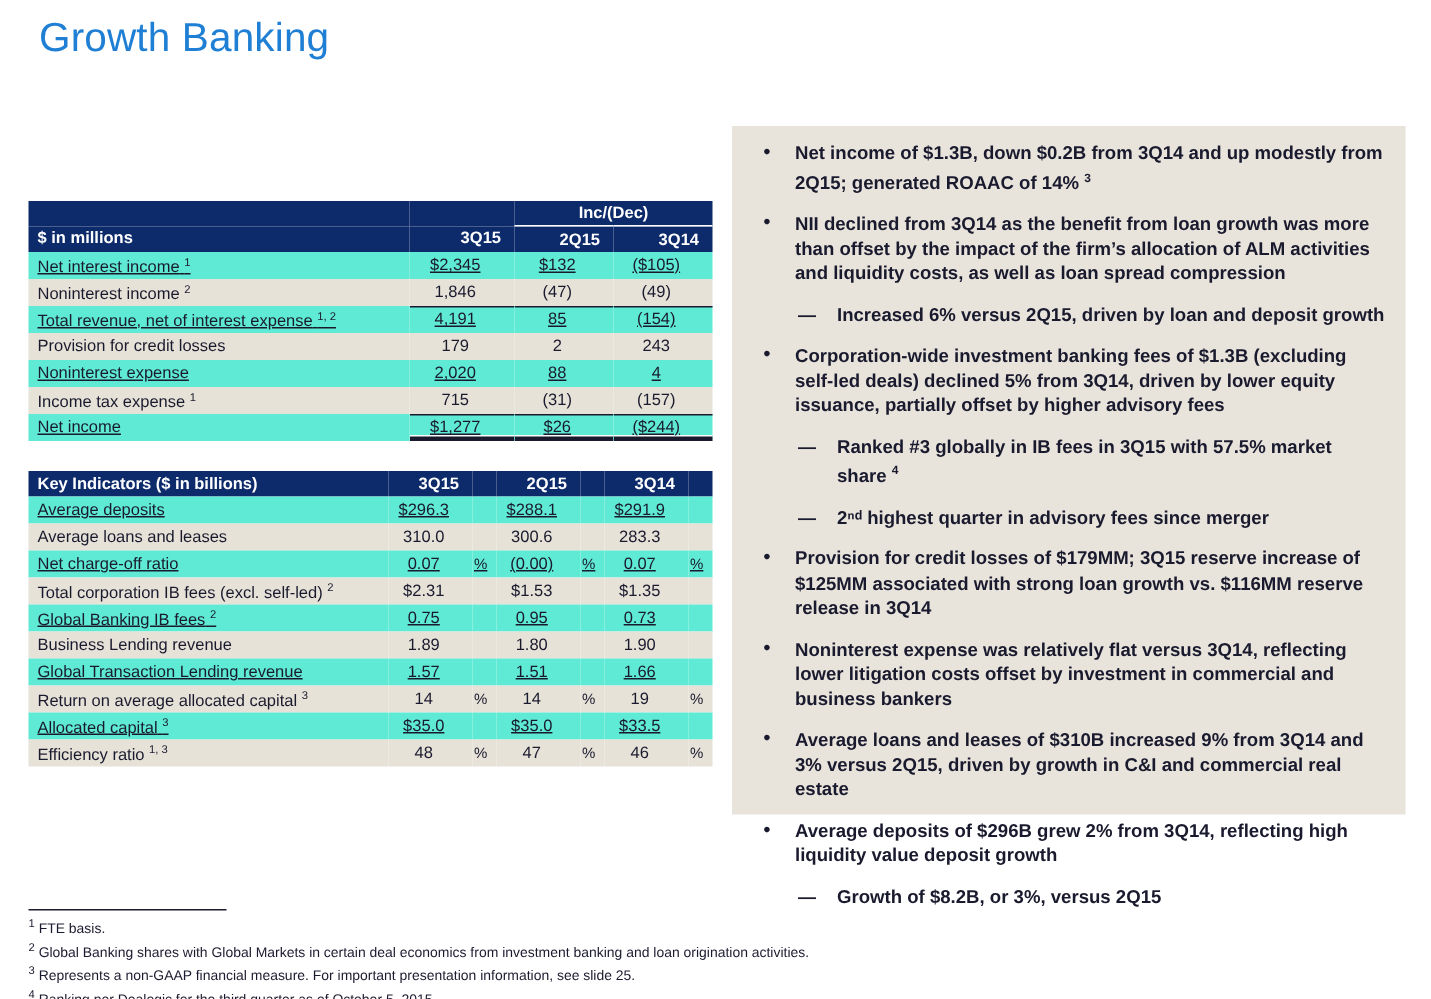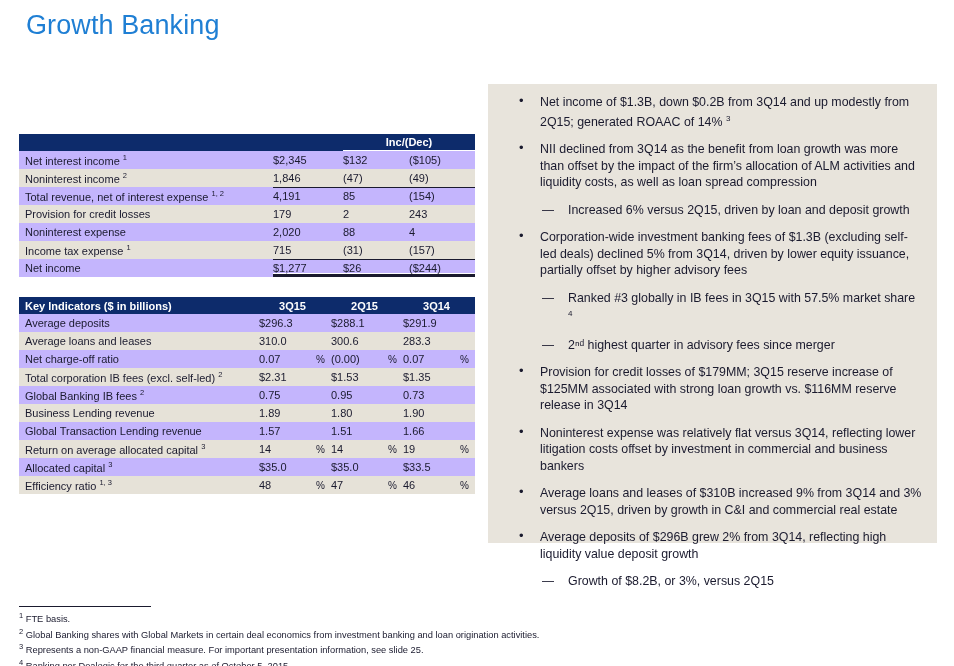--- a/index.html
+++ b/index.html
@@ -70,29 +70,29 @@
   .lbl-cell { text-align: left; padding-left: 6px !important; }
   .num-cell { text-align: right; padding-right: 9px !important; }
   .pct-cell { text-align: left; padding-left: 2px !important; }
 
   tr.row td {
     height: 18px;
     font-size: 11px;
     color: #1a1a2e;
   }
   tr.row.shade td { background: #e6e2d8; }
-  tr.row.plain td { background: #c4b5fd; }
+  tr.row.plain td { background: #5eead4; text-decoration: underline; }
 
   tr.row td.lbl-cell {
     font-weight: normal;
     white-space: nowrap;
     padding-left: 6px !important;
   }
   tr.row td.num-cell {
-    text-align: left;
+    text-align: center;
     padding-right: 9px !important;
     font-weight: normal;
   }
   tr.row td.pct-cell {
     text-align: left;
     padding-left: 1px !important;
     font-size: 10px;
   }
 
   
@@ -110,21 +110,22 @@
     position: absolute;
     left: 488px;
     top: 84px;
     width: 449px;
     height: 459px;
     background: #e8e4dc;
   }
   ul.blist {
     list-style: none;
     margin: 0;
-    padding: 10px 14px 0 22px;
+    padding: 10px 14px 0 12px;
+    font-weight: bold;
   }
   ul.blist > li {
     position: relative;
     padding-left: 30px;
     margin-bottom: 11px;
     font-size: 12.4px;
     line-height: 16.5px;
     color: #1a1a2e;
   }
   ul.blist > li.lvl1::before {
@@ -180,20 +181,26 @@
       <col style="width:254px">
         <col style="width:70px">
       <col style="width:66px">
         <col style="width:66px">
     </colgroup>
     <tbody id="income-head">
       <tr class="hdr-top">
         <td></td>
         <td></td>
         <td class="incdec-cell" colspan="2">Inc/(Dec)</td>
+      </tr>
+      <tr class="hdr-band">
+        <td class="lbl-cell">$ in millions</td>
+        <td class="num-cell">3Q15</td>
+        <td class="num-cell">2Q15</td>
+        <td class="num-cell">3Q14</td>
       </tr>
     </tbody>
     <tbody id="income-body">
         <tr class="row plain">
           <td class="lbl-cell"><span>Net interest income</span> <span class="sup">1</span></td>
           <td class="num-cell">$2,345</td>
           <td class="num-cell">$132</td>
           <td class="num-cell">($105)</td>
         </tr>
         <tr class="row shade">

